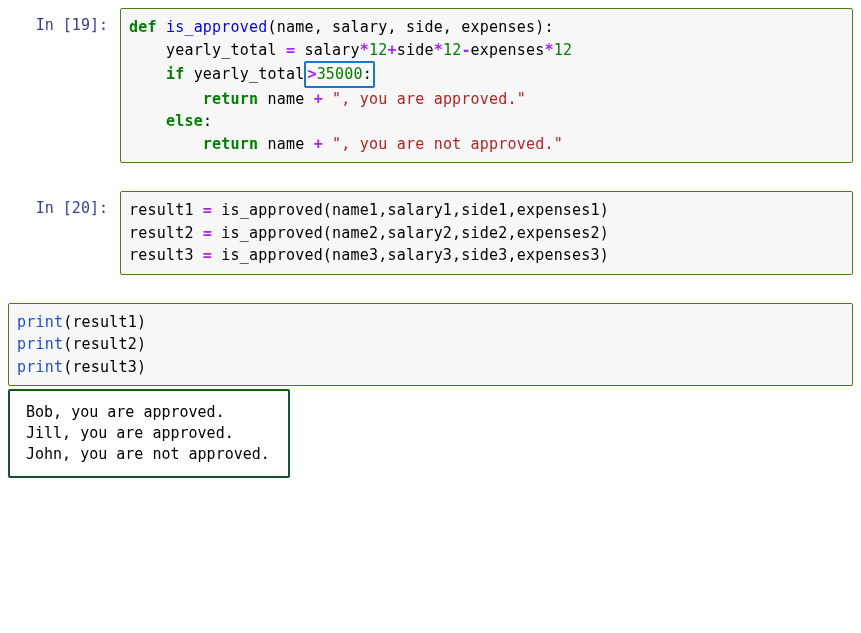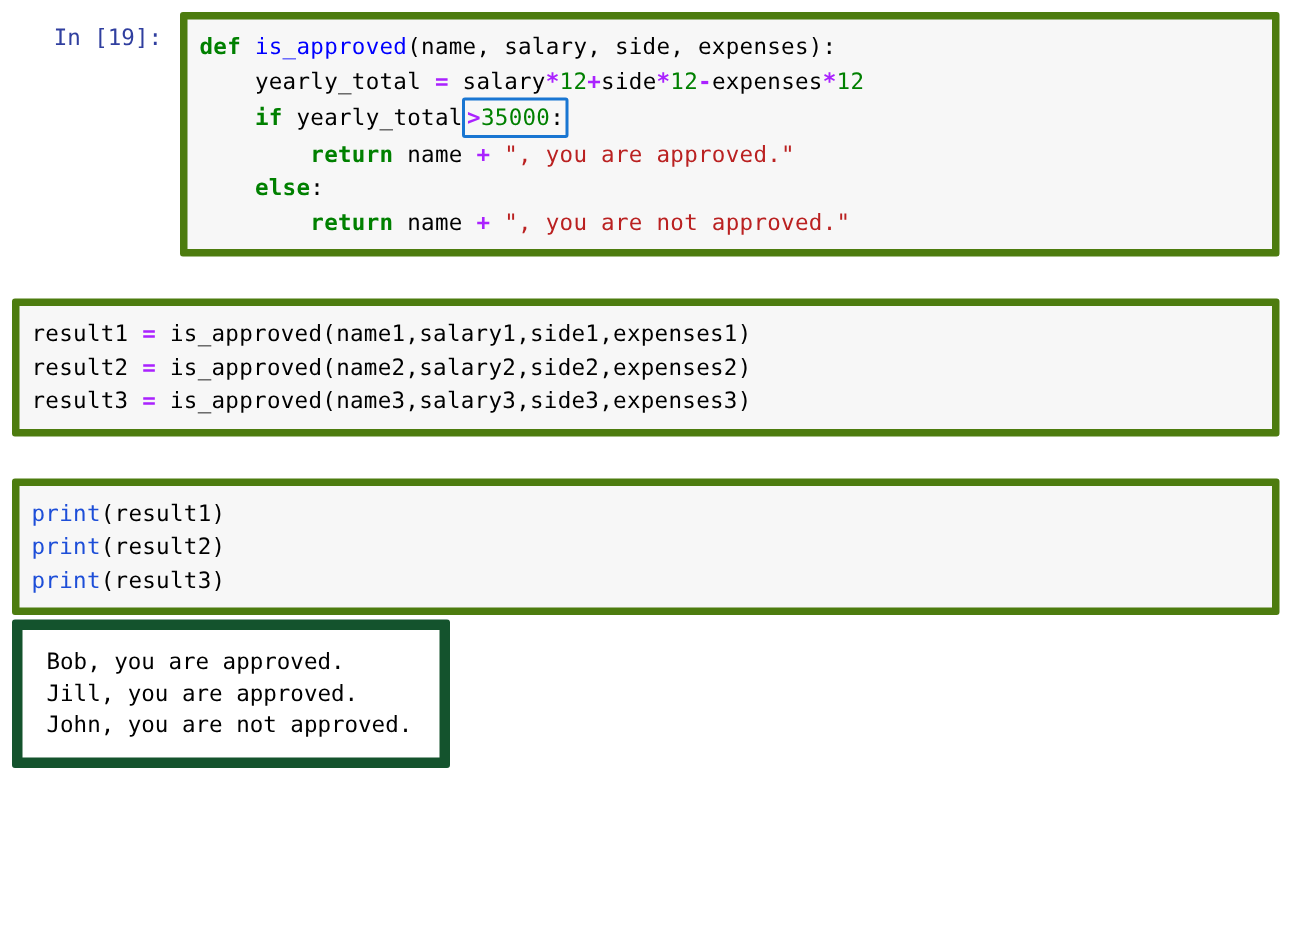--- a/index.html
+++ b/index.html
@@ -23,21 +23,21 @@
     color: #303F9F;
     flex-shrink: 0;
     white-space: nowrap;
   }
   .cell-body {
     flex: 1;
     min-width: 0;
   }
   .input-area {
     background: #f7f7f7;
-    border: 5px solid #4d7c0f;
+    border: 1px solid #4d7c0f;
     border-radius: 2px;
     padding: 7px 8px;
   }
   .output-area {
     padding: 6px 8px;
     white-space: pre;
     font-family: inherit;
     line-height: 1.4;
   }
   pre.code {
@@ -55,21 +55,21 @@
   .str  { color: #BA2121; }
   .bn   { color: #1d4ed8; }
   .id   { color: #000000; }
   .hl-box1 {
     border: 2px solid #1976D2;
     border-radius: 2px;
     padding: 0px 1px;
     display: inline-block;
   }
   .hl-box2 {
-    border: 7px solid #14532d;
+    border: 2px solid #14532d;
     border-radius: 2px;
     display: inline-block;
     padding: 5px 10px 5px 8px;
     margin-top: 3px;
   }
 </style>
 </head>
 <body>
 
 <div class="cell">
@@ -80,20 +80,21 @@
     <span class="id">yearly_total </span><span class="op">=</span><span class="id"> salary</span><span class="op">*</span><span class="num">12</span><span class="op">+</span><span class="id">side</span><span class="op">*</span><span class="num">12</span><span class="op">-</span><span class="id">expenses</span><span class="op">*</span><span class="num">12</span>
     <span class="kw">if</span><span class="id"> yearly_total</span><span class="hl-box1"><span class="op">&gt;</span><span class="num">35000</span><span class="id">:</span></span>
         <span class="kw">return</span><span class="id"> name </span><span class="op">+</span><span class="id"> </span><span class="str">", you are approved."</span>
     <span class="kw">else</span><span class="id">:</span>
         <span class="kw">return</span><span class="id"> name </span><span class="op">+</span><span class="id"> </span><span class="str">", you are not approved."</span></pre>
     </div>
   </div>
 </div>
 
 <div class="cell">
+  <div class="prompt">In [20]:</div>
   <div class="cell-body">
     <div class="input-area">
       <pre class="code" id="code-1"><span class="id">result1 </span><span class="op">=</span><span class="id"> is_approved(name1,salary1,side1,expenses1)</span>
 <span class="id">result2 </span><span class="op">=</span><span class="id"> is_approved(name2,salary2,side2,expenses2)</span>
 <span class="id">result3 </span><span class="op">=</span><span class="id"> is_approved(name3,salary3,side3,expenses3)</span></pre>
     </div>
   </div>
 </div>
 
 <div class="cell">

